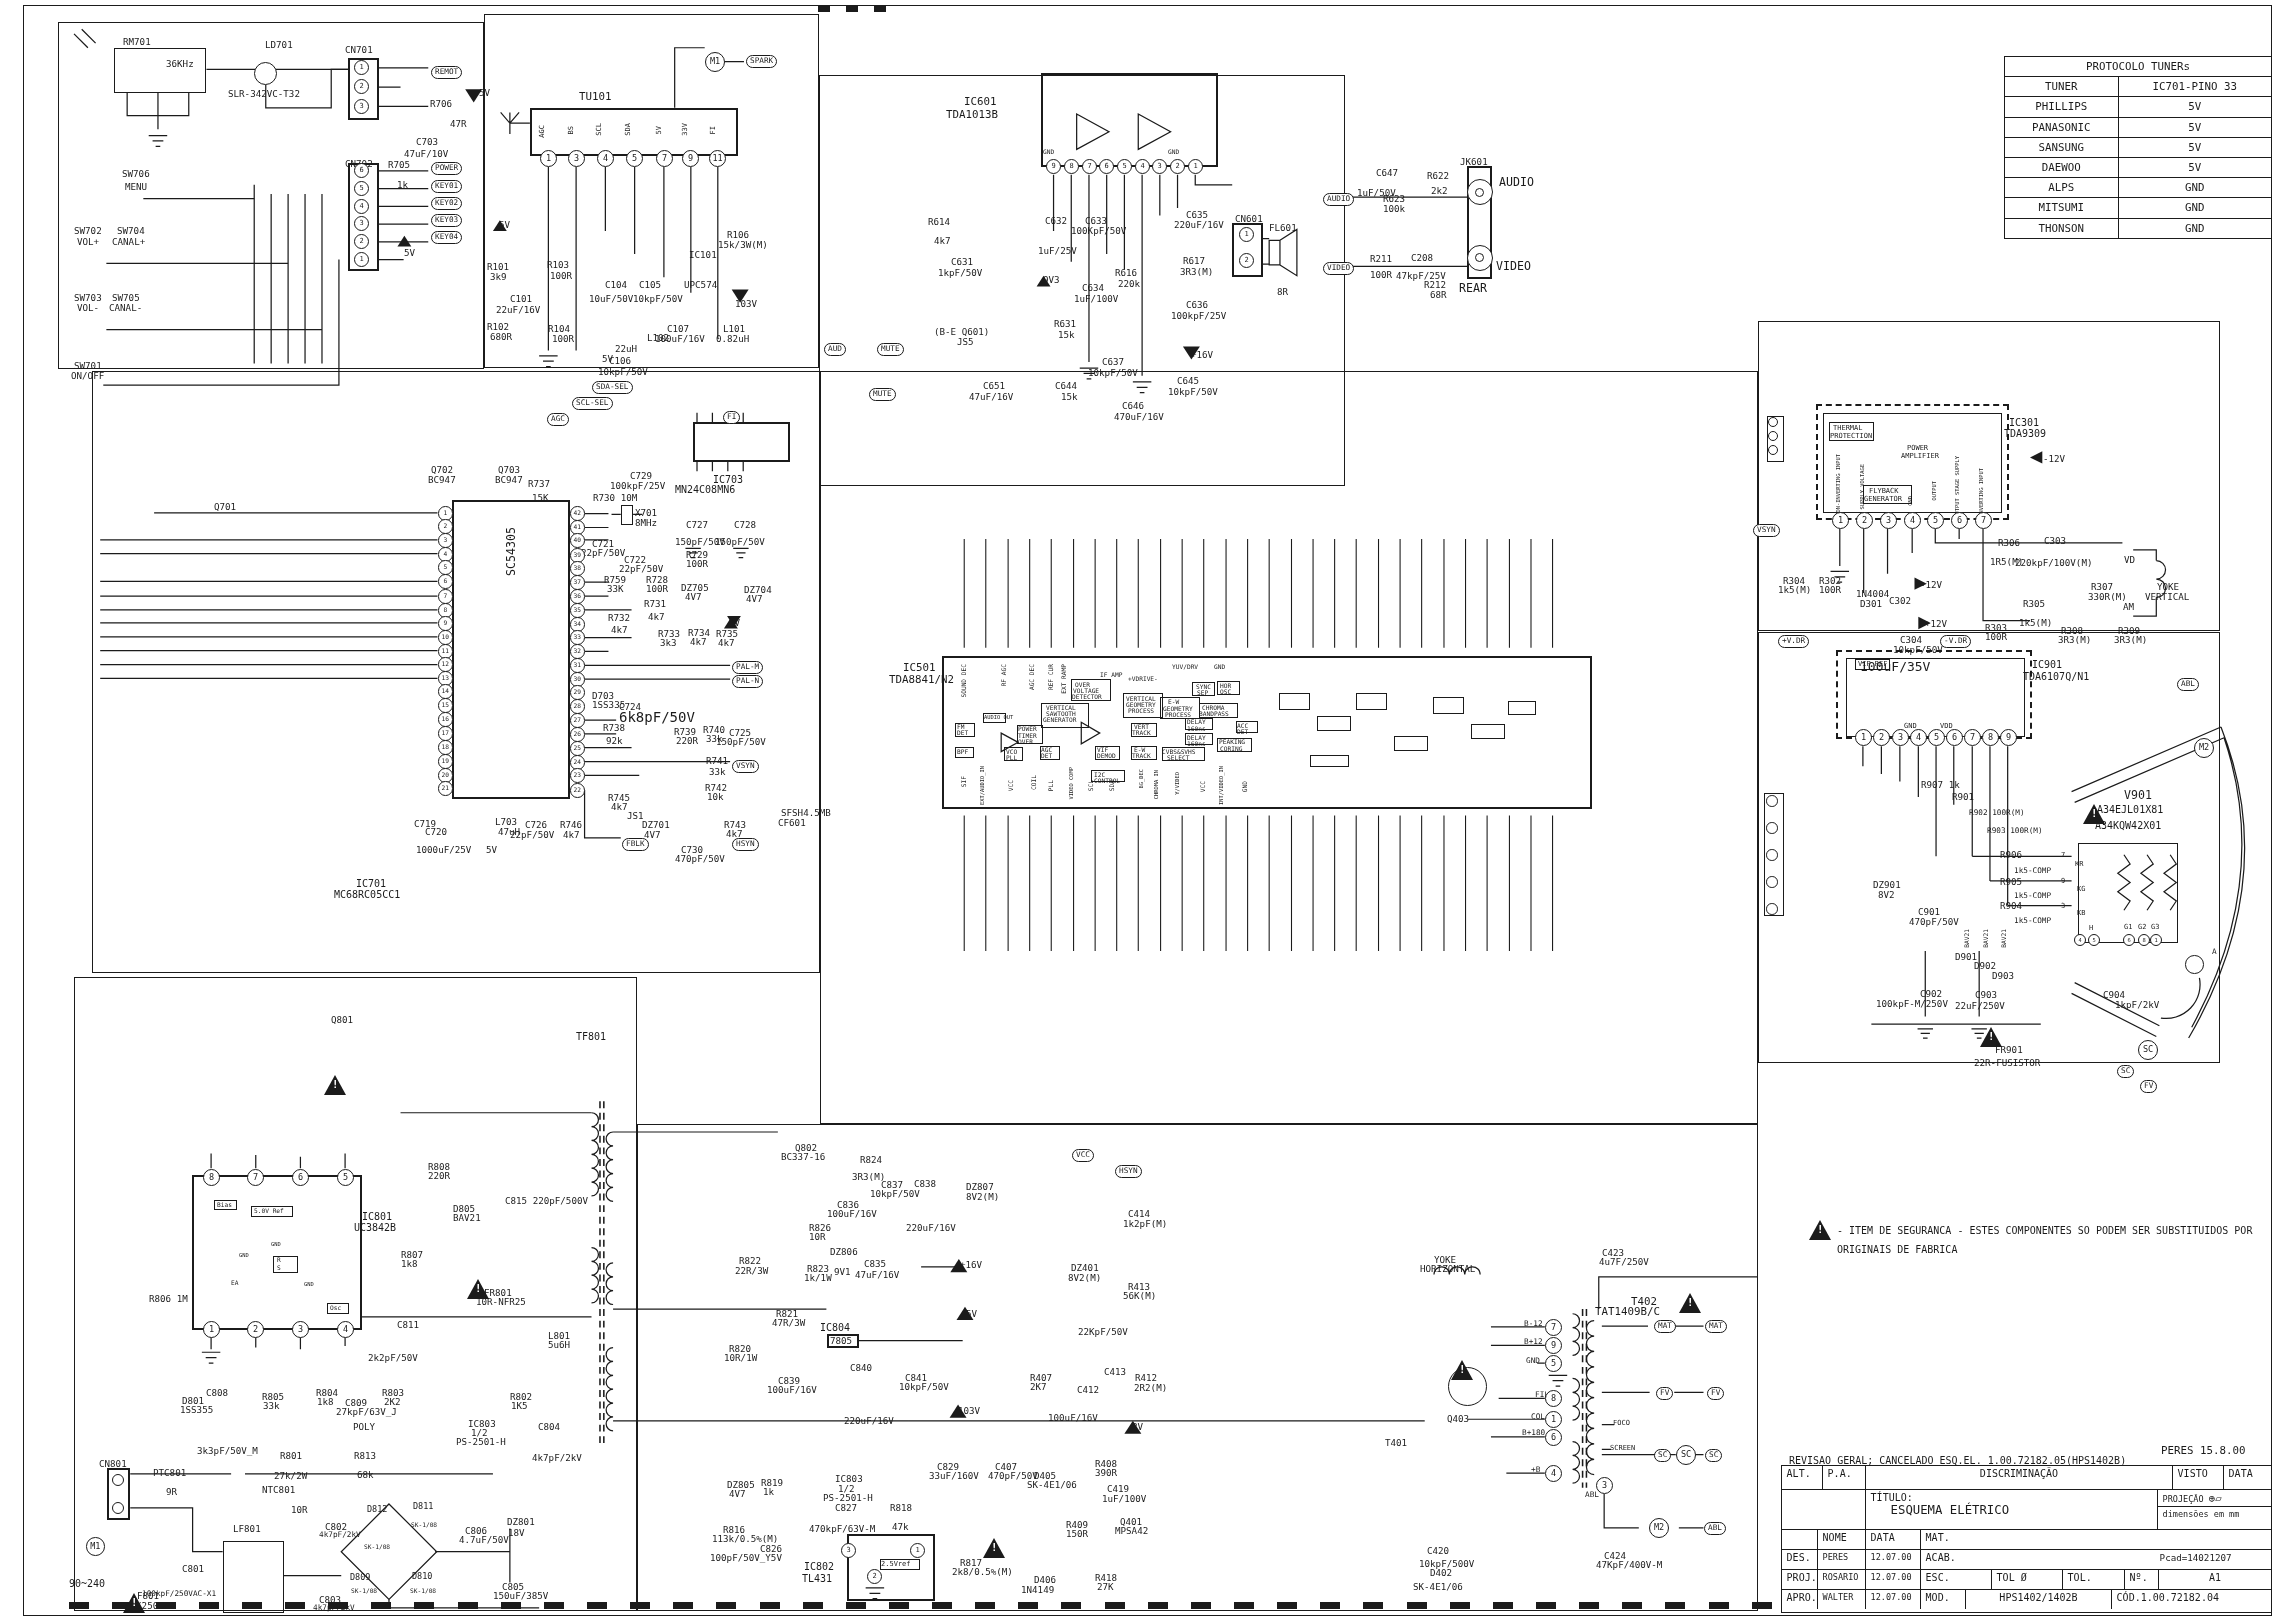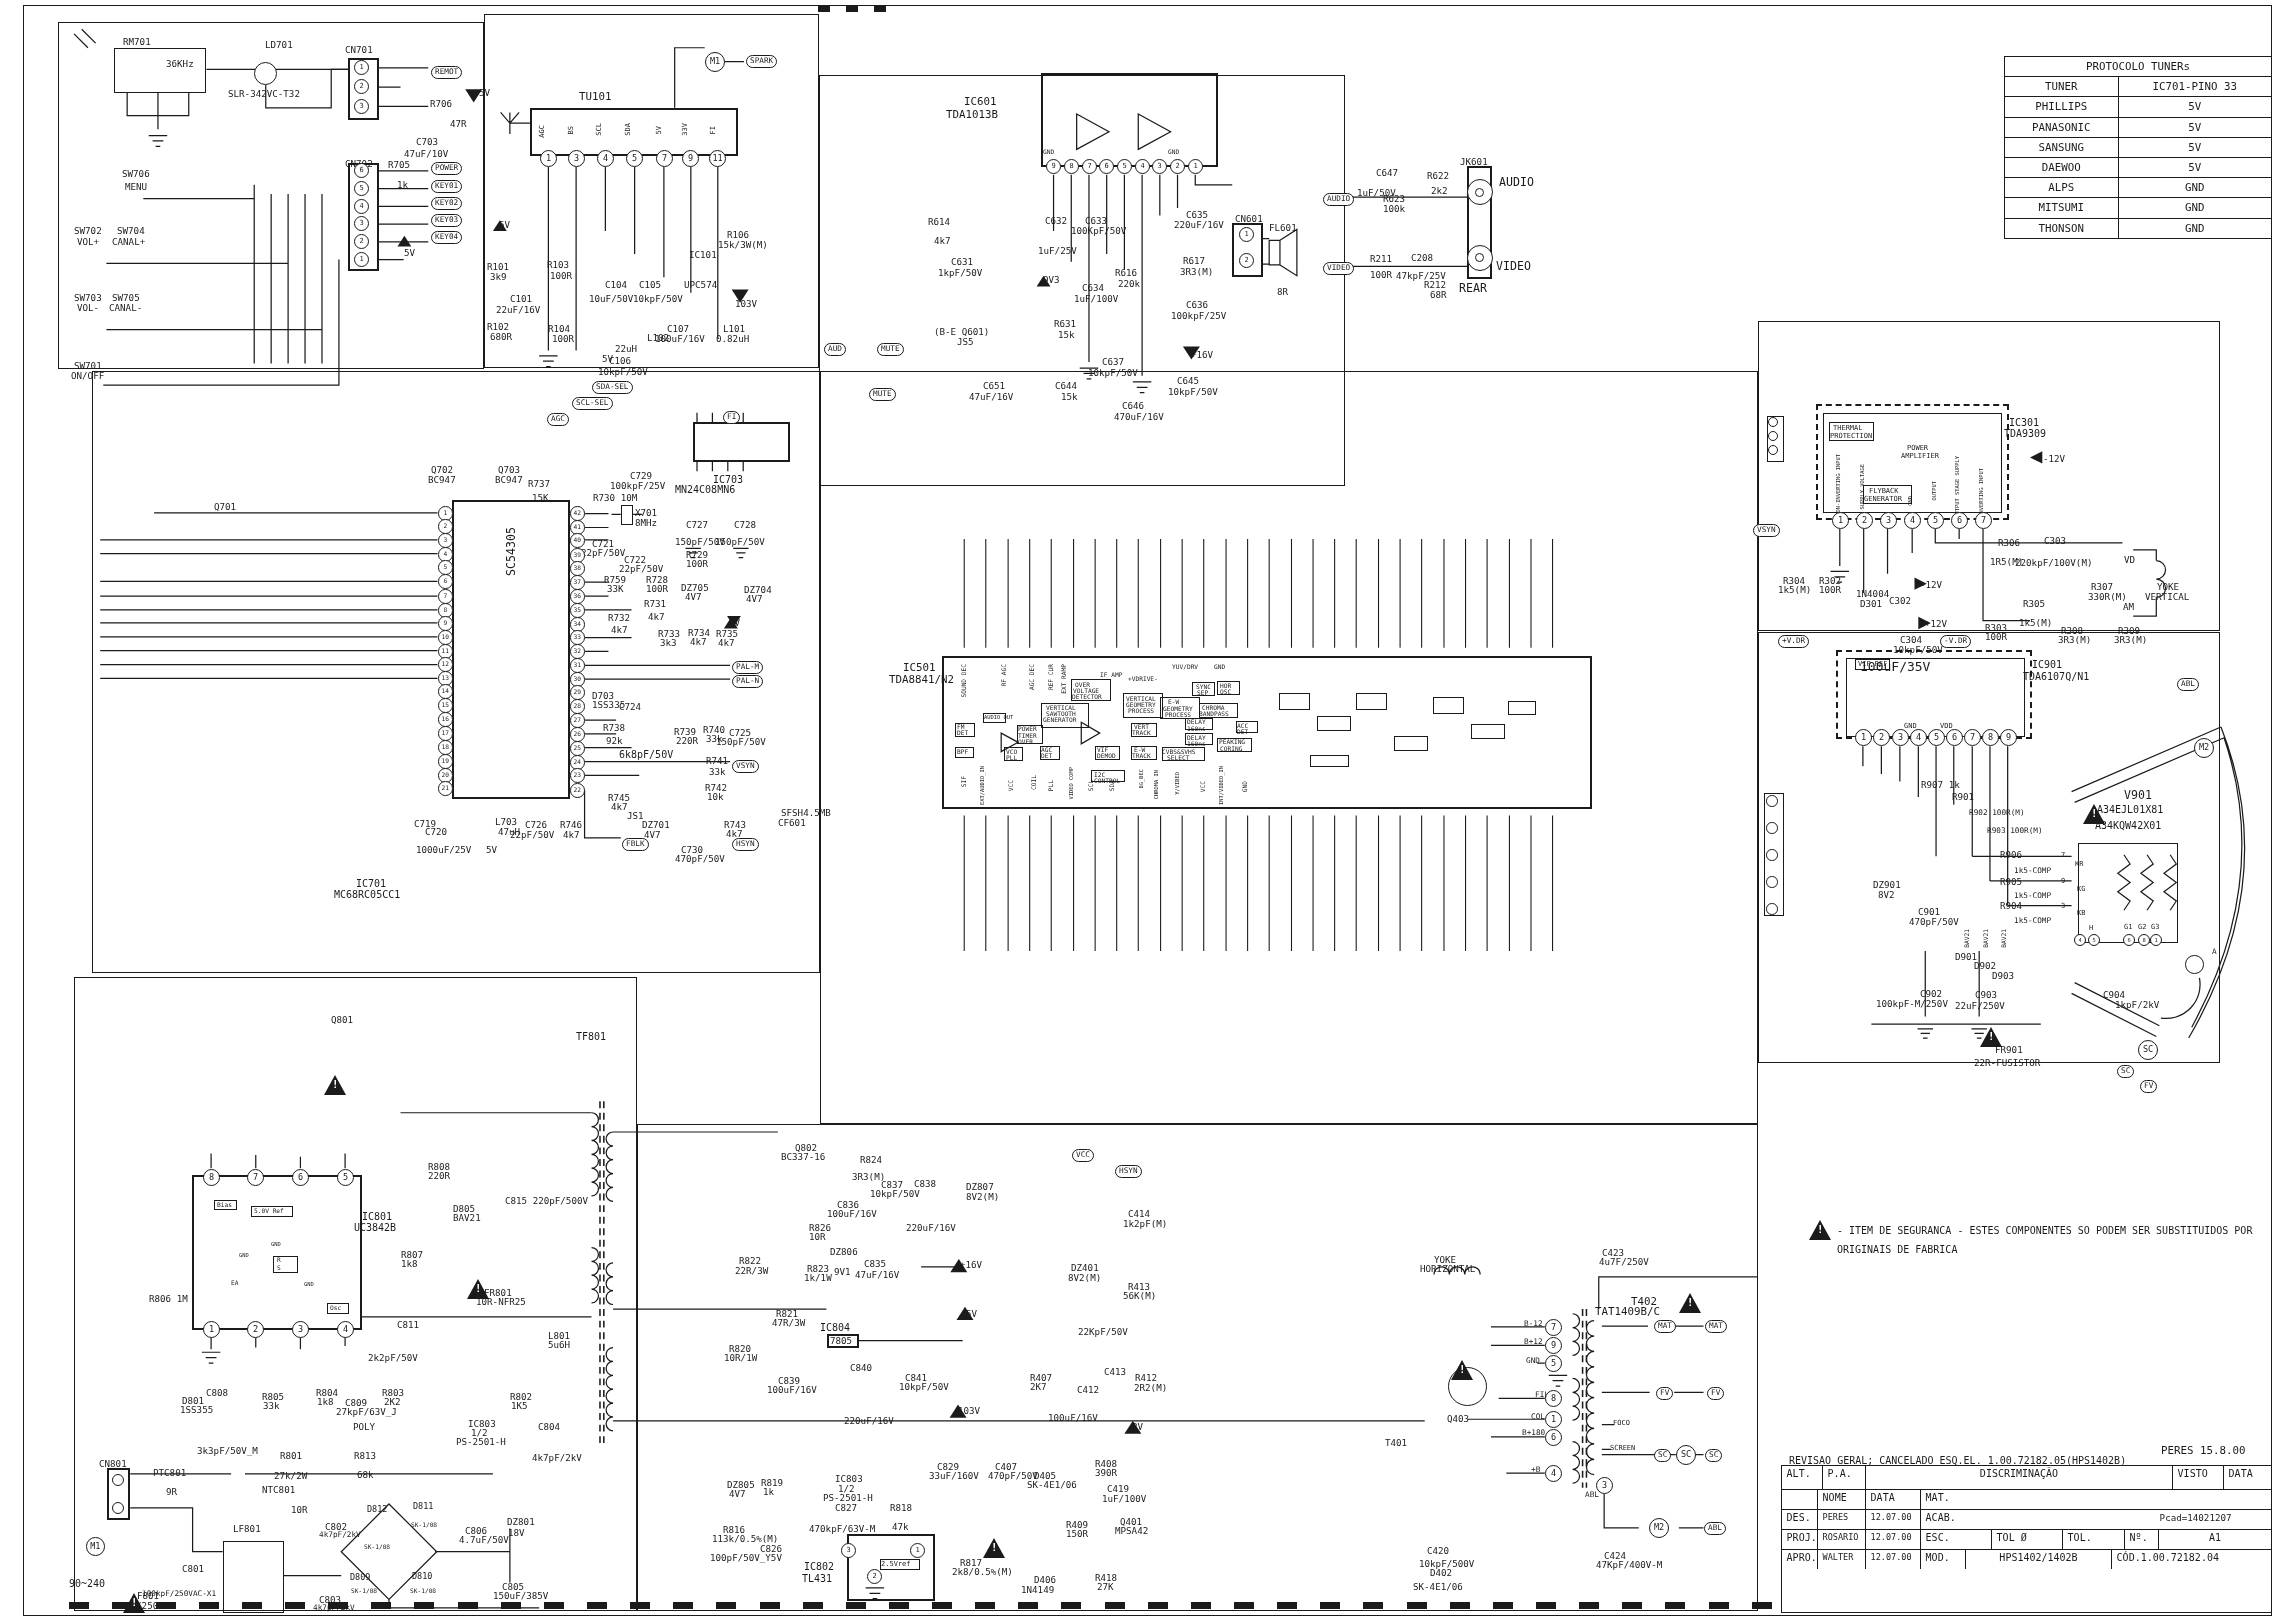--- a/index.html
+++ b/index.html
@@ -163,20 +163,34 @@
   </div>
   <div id="revsign" style="left:2161px;top:1444px;">PERES 15.8.00</div>
 
   <div id="tblock" style="left:1781px;top:1465px;width:491px;height:148px;">
     <div class="row" style="height:23px;">
       <div class="c" style="width:40px;">ALT.</div>
       <div class="c" style="width:43px;">P.A.</div>
       <div class="c" style="flex:1;text-align:center;">DISCRIMINAÇÃO</div>
       <div class="c" style="width:51px;">VISTO</div>
       <div class="c" style="width:48px;">DATA</div>
+    </div>
+    <div class="row" style="height:40px;">
+      <div class="c" style="width:83px;"></div>
+      <div class="c" style="flex:1;">
+        <span>TÍTULO:</span><br>
+        <span style="margin-left:20px;font-size:12.3px;">ESQUEMA  ELÉTRICO</span>
+      </div>
+      <div class="c" style="width:114px;padding:0;">
+        <div style="border-bottom:1.5px solid #1b1b1b;padding:1.5px 4.6px;height:17px;box-sizing:border-box;font-size:8.5px;">
+          <span>PROJEÇÃO</span>
+          <span style="font-size:10.8px;">⊕▱</span>
+        </div>
+        <div style="padding:2.3px 4.6px;font-size:8.5px;">dimensões em mm</div>
+      </div>
     </div>
     <div class="row" style="height:20px;">
       <div class="c" style="width:35px;"></div>
       <div class="c" style="width:48px;">NOME</div>
       <div class="c" style="width:55px;">DATA</div>
       <div class="c" style="flex:1;">MAT.</div>
     </div>
     <div class="row" style="height:20px;">
       <div class="c" style="width:35px;">DES.</div>
       <div class="c" style="width:48px;font-size:8.5px;">PERES</div>
@@ -435,21 +449,21 @@
     <div class="lbl" style="left: 658px; top: 629px; font-size: 9.2px;">R733</div>
     <div class="lbl" style="left: 660px; top: 638px; font-size: 9.2px;">3k3</div>
     <div class="lbl" style="left: 688px; top: 628px; font-size: 9.2px;">R734</div>
     <div class="lbl" style="left: 690px; top: 637px; font-size: 9.2px;">4k7</div>
     <div class="lbl" style="left: 716px; top: 629px; font-size: 9.2px;">R735</div>
     <div class="lbl" style="left: 718px; top: 638px; font-size: 9.2px;">4k7</div>
     <div class="lbl" style="left: 729px; top: 618px; font-size: 9.2px;">5V</div>
     <div class="lbl" style="left: 592px; top: 691px; font-size: 9.2px;">D703</div>
     <div class="lbl" style="left: 592px; top: 700px; font-size: 9.2px;">1SS335</div>
     <div class="lbl" style="left: 619px; top: 702px; font-size: 9.2px;">C724</div>
-    <div class="lbl" style="left: 619px; top: 750px; font-size: 10px;">6k8pF/50V</div>
+    <div class="lbl" style="left: 619px; top: 710px; font-size: 14px;">6k8pF/50V</div>
     <div class="lbl" style="left: 603px; top: 723px; font-size: 9.2px;">R738</div>
     <div class="lbl" style="left: 606px; top: 736px; font-size: 9.2px;">92k</div>
     <div class="lbl" style="left: 674px; top: 727px; font-size: 9.2px;">R739</div>
     <div class="lbl" style="left: 676px; top: 736px; font-size: 9.2px;">220R</div>
     <div class="lbl" style="left: 703px; top: 725px; font-size: 9.2px;">R740</div>
     <div class="lbl" style="left: 706px; top: 734px; font-size: 9.2px;">33k</div>
     <div class="lbl" style="left: 729px; top: 728px; font-size: 9.2px;">C725</div>
     <div class="lbl" style="left: 716px; top: 737px; font-size: 9.2px;">150pF/50V</div>
     <div class="lbl" style="left: 706px; top: 756px; font-size: 9.2px;">R741</div>
     <div class="lbl" style="left: 709px; top: 767px; font-size: 9.2px;">33k</div>

